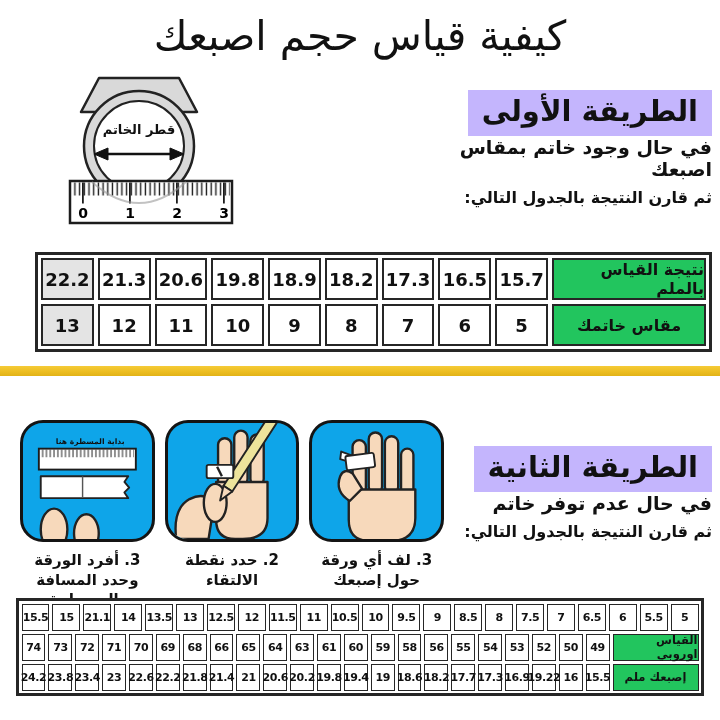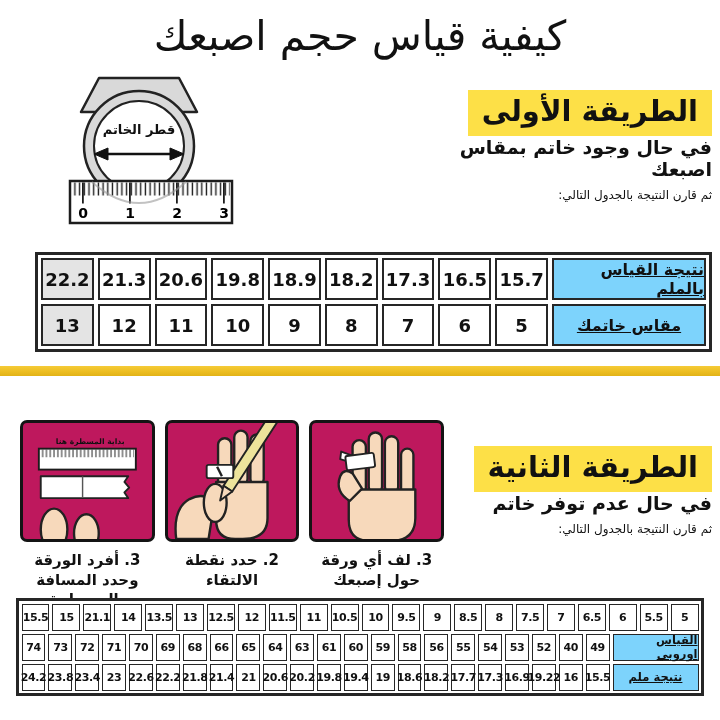--- a/index.html
+++ b/index.html
@@ -10,53 +10,53 @@
   
   .page-title{
     position:absolute;top:12px;left:0;width:100%;text-align:center;
     font-size:41px;font-weight:normal;letter-spacing:-1px;margin:0;
   }
   
   .method-col{position:absolute;right:8px;width:272px;display:flex;flex-direction:column;align-items:flex-start;}
   .method-col.m1{top:90px;}
   .method-col.m2{top:446px;}
   .method-label{
-    display:inline-block;background:#fde047;padding:5px 14px 8px 14px;
+    display:inline-block;background:#c4b5fd;padding:5px 14px 8px 14px;
     font-size:29px;font-weight:bold;line-height:1.15;
   }
   .method-line1{font-size:19px;font-weight:600;}
-  .method-line2{margin-top:8px;font-size:12px;font-weight:normal;}
+  .method-line2{margin-top:8px;font-size:16px;font-weight:bold;}
   
   .ring-illus{position:absolute;left:42px;top:74px;width:196px;height:152px;}
   
   .tbl{position:absolute;border:3px solid #262626;background:#fff;padding:1px;}
   .t1{left:35px;right:8px;top:252px;}
   .t2{left:16px;right:16px;top:598px;}
   .trow{display:flex;}
   .th,.cell{
     display:flex;align-items:center;justify-content:center;
     border:2px solid #262626;margin:2px;font-weight:bold;background:#fff;
   }
-  .th{background:#7dd3fc;flex:0 0 auto;text-decoration:underline;}
+  .th{background:#22c55e;flex:0 0 auto;}
   .cells{flex:1;display:flex;min-width:0;}
   .cell{flex:1;min-width:0;}
   .t1 .th{width:150px;font-size:16px;height:38px;}
   .t1 .cell{font-size:18px;height:38px;}
   .t1 .cells .cell:last-child{background:#E4E4E4;}
   .t2 .th{width:84px;font-size:11.5px;height:25px;margin:1.5px;border-width:1.5px;}
   .t2 .cell{font-size:11px;height:25px;margin:1.5px;border-width:1.5px;letter-spacing:-0.4px;padding:0;}
   
   .divider{position:absolute;top:366px;left:0;width:100%;height:10px;
     background:linear-gradient(180deg,#F5CB37 0%,#EDBE22 55%,#E2B317 100%);}
   
   .steps{position:absolute;left:20px;top:420px;width:424px;display:flex;gap:10px;}
   .step{flex:1;display:flex;flex-direction:column;align-items:center;}
   .step-box{
-    width:100%;height:122px;background:#be185d;border:3.5px solid #141414;
-    border-radius:7px;overflow:hidden;box-sizing:border-box;
+    width:100%;height:122px;background:#0ea5e9;border:3.5px solid #141414;
+    border-radius:23px;overflow:hidden;box-sizing:border-box;
   }
   .step-box svg{width:100%;height:100%;display:block;}
   .step-caption{margin-top:9px;font-size:15px;font-weight:bold;text-align:center;line-height:1.3;}
 </style>
 </head>
 <body>
 
 <h1 class="page-title">كيفية قياس حجم اصبعك</h1>
 
 <div class="ring-illus">
@@ -234,21 +234,21 @@
         <div class="cell">14</div>
         <div class="cell">21.1</div>
         <div class="cell">15</div>
         <div class="cell">15.5</div>
       </div>
   </div>
   <div class="trow">
     <div class="th">القياس اوروبي</div>
     <div class="cells">
         <div class="cell">49</div>
-        <div class="cell">40</div>
+        <div class="cell">50</div>
         <div class="cell">52</div>
         <div class="cell">53</div>
         <div class="cell">54</div>
         <div class="cell">55</div>
         <div class="cell">56</div>
         <div class="cell">58</div>
         <div class="cell">59</div>
         <div class="cell">60</div>
         <div class="cell">61</div>
         <div class="cell">63</div>
@@ -258,21 +258,21 @@
         <div class="cell">68</div>
         <div class="cell">69</div>
         <div class="cell">70</div>
         <div class="cell">71</div>
         <div class="cell">72</div>
         <div class="cell">73</div>
         <div class="cell">74</div>
       </div>
   </div>
   <div class="trow">
-    <div class="th">نتيجة ملم</div>
+    <div class="th">إصبعك ملم</div>
     <div class="cells">
         <div class="cell">15.5</div>
         <div class="cell">16</div>
         <div class="cell">19.22</div>
         <div class="cell">16.9</div>
         <div class="cell">17.3</div>
         <div class="cell">17.7</div>
         <div class="cell">18.2</div>
         <div class="cell">18.6</div>
         <div class="cell">19</div>

